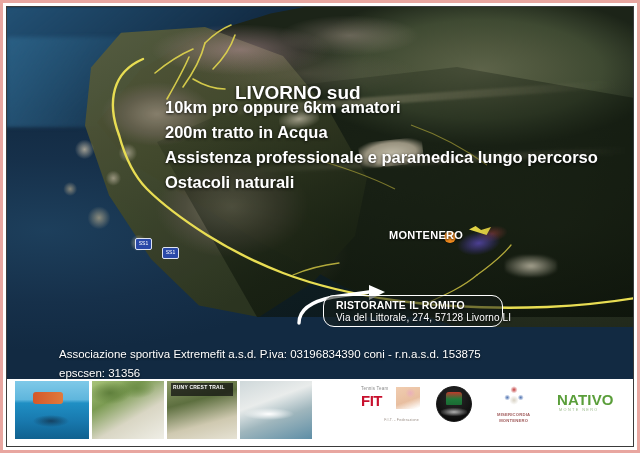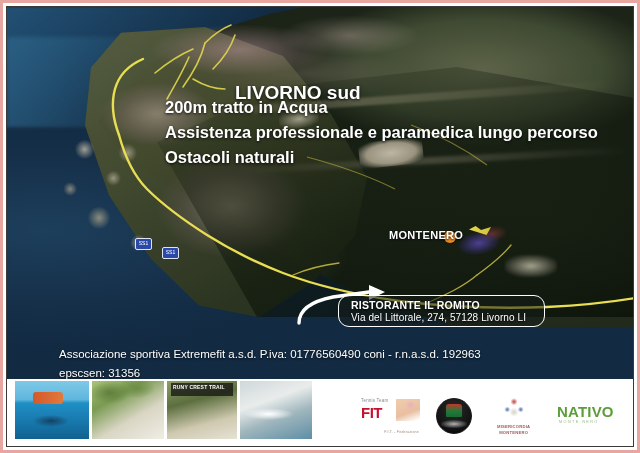--- a/index.html
+++ b/index.html
@@ -151,21 +151,21 @@
     text-shadow:0 1px 3px rgba(0,0,0,.8);white-space:nowrap;margin-top:45px;
   }
   .bullets{
     position:absolute;left:158px;top:88px;width:470px;
     color:#ffffff;font-weight:bold;text-shadow:0 1px 3px rgba(0,0,0,.85);
   }
   .bullets div{font-size:16.5px;line-height:25px;white-space:nowrap;}
 
   
   .callout{
-    position:absolute;left:331px;top:288px;width:207px;height:32px;
+    position:absolute;left:316px;top:288px;width:180px;height:32px;
     border:1.6px solid #ffffff;border-radius:11px;
     background:rgba(22,30,26,.55);
     box-sizing:border-box;padding:3px 0 12px 12px;
   }
   .callout .c1{
     color:#ffffff;font-size:10.5px;font-weight:bold;letter-spacing:.2px;
     text-shadow:0 1px 2px rgba(0,0,0,.9);white-space:nowrap;
   }
   .callout .c2{
     color:#ffffff;font-size:10px;letter-spacing:.1px;margin-top:1px;
@@ -214,21 +214,21 @@
     letter-spacing:.2px;white-space:nowrap;
   }
   .ph4{width:72px;background:linear-gradient(160deg,#cfd8da 0%,#e9eceb 35%,#9fb6bd 62%,#5e8ea6 100%);}
   .ph4 .surf{
     position:absolute;left:0;top:26px;width:72px;height:14px;
     background:radial-gradient(ellipse 34px 8px at 40% 50%,#ffffff,rgba(255,255,255,0) 75%);
   }
 
   .logo-strip{
     position:absolute;left:352px;top:4px;width:276px;height:54px;
-    display:flex;align-items:flex-end;justify-content:space-between;
+    display:flex;align-items:flex-start;justify-content:space-between;
   }
   .logo{position:relative;height:42px;display:flex;align-items:center;justify-content:center;}
 
   .logo-fit{width:62px;}
   .logo-fit .fit-top{
     position:absolute;left:2px;top:3px;font-size:4.5px;color:#8a8a8a;
     letter-spacing:.2px;white-space:nowrap;
   }
   .logo-fit .fit-main{
     position:absolute;left:2px;top:9px;font-size:15px;font-weight:bold;
@@ -341,37 +341,38 @@
     <div class="shield" style="left:155px;top:240px;">SS1</div>
 
     <div class="start-zone"></div>
     <div class="start-flash"></div>
     <div class="partenza-dot"></div>
     <div class="partenza-label">MONTENERO</div>
 
     <div class="headline">LIVORNO sud</div>
 
     <div class="bullets">
+      <div>10km pro oppure 6km amatori</div>
       <div>200m tratto in Acqua</div>
       <div>Assistenza professionale e paramedica lungo  percorso</div>
       <div>Ostacoli naturali</div>
     </div>
 
     <svg class="arrow-svg" viewBox="0 0 110 46">
       <path d="M6 40 C6 26, 20 18, 40 14 L76 9" fill="none" stroke="#ffffff" stroke-width="3.4" stroke-linecap="round"></path>
       <path d="M76 2 L92 9 L76 17 Z" fill="#ffffff"></path>
     </svg>
 
     <div class="callout">
       <div class="c1">RISTORANTE IL ROMITO</div>
       <div class="c2">Via del Littorale, 274, 57128 Livorno LI</div>
     </div>
 
     <div class="footer-text">
-      <div>Associazione sportiva Extremefit a.s.d.  P.iva: 01776560490 coni - r.n.a.s.d. 192963</div>
+      <div>Associazione sportiva Extremefit a.s.d.  P.iva: 03196834390 coni - r.n.a.s.d. 153875</div>
       <div>epscsen: 31356</div>
     </div>
   </div>
 
   <div class="bottom-band">
 
     <div class="photo-strip">
       <div class="photo ph1">
         <div class="raft"></div>
         <div class="swimmer"></div>

